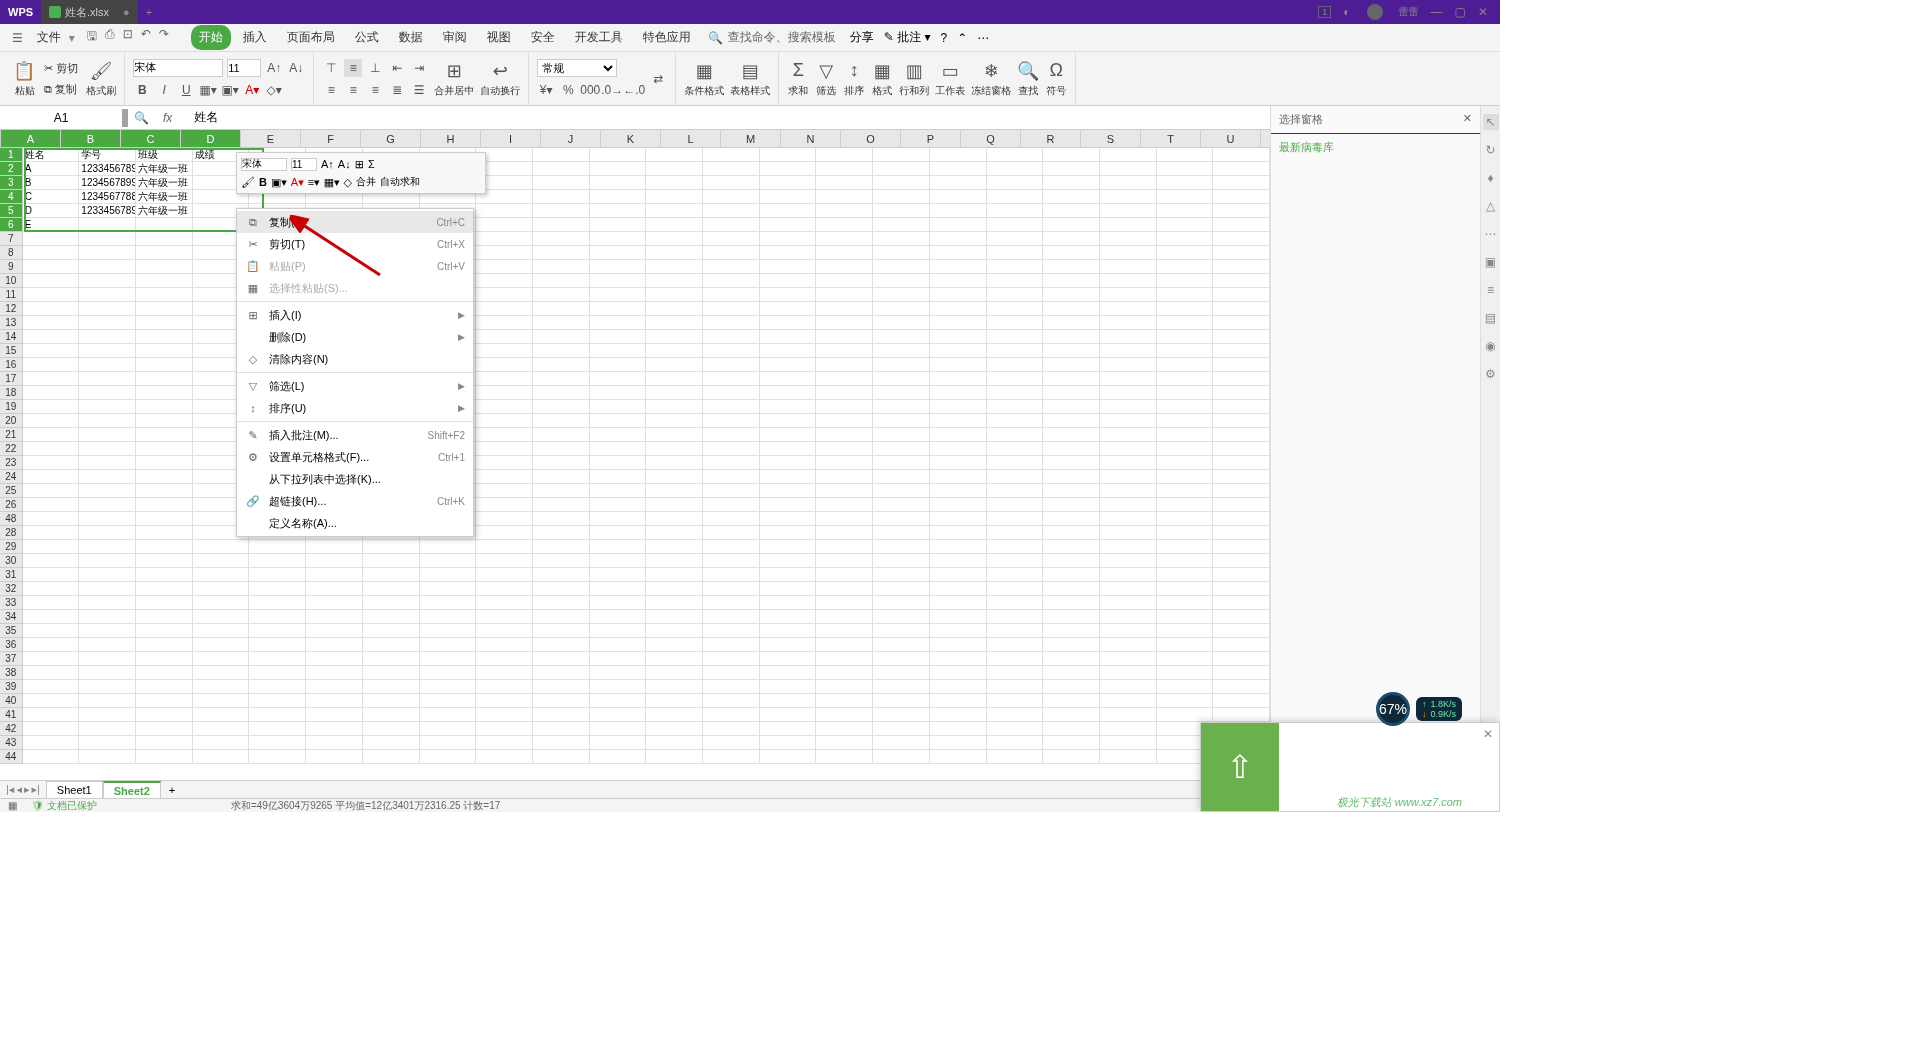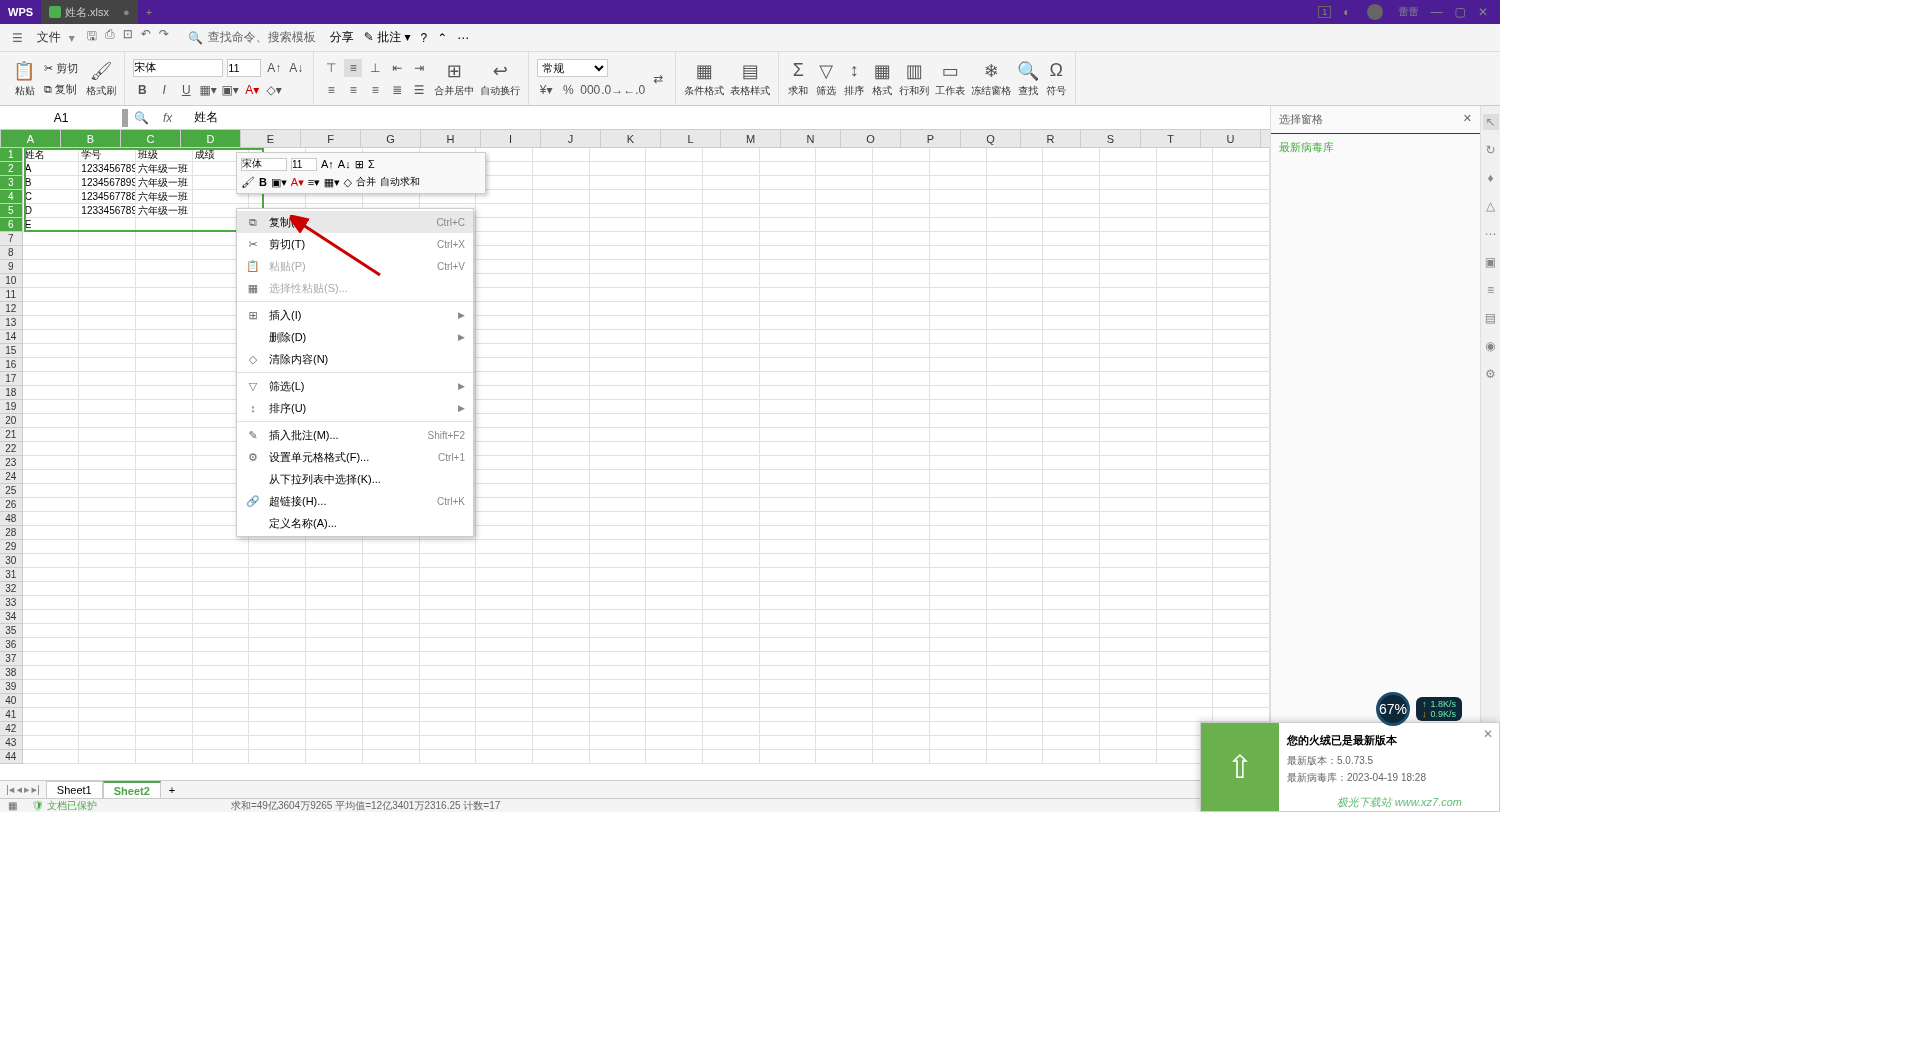--- a/index.html
+++ b/index.html
@@ -142,20 +142,32 @@
 <div class="menu-bar">
   <span class="hamburger">☰</span>
   <span class="file-menu">文件</span>
   <span style="color:#888">▾</span>
   <div class="qat">
     <span>🖫</span>
     <span>⎙</span>
     <span>⊡</span>
     <span>↶</span>
     <span>↷</span>
+  </div>
+  <div class="tabs">
+    <span class="tab-item active">开始</span>
+    <span class="tab-item">插入</span>
+    <span class="tab-item">页面布局</span>
+    <span class="tab-item">公式</span>
+    <span class="tab-item">数据</span>
+    <span class="tab-item">审阅</span>
+    <span class="tab-item">视图</span>
+    <span class="tab-item">安全</span>
+    <span class="tab-item">开发工具</span>
+    <span class="tab-item">特色应用</span>
   </div>
   <div class="search-section">
     <span>🔍</span>
     <span>查找命令、搜索模板</span>
   </div>
   <span class="spacer"></span>
   <div class="right-menu">
     <span>分享</span>
     <span>✎ <span>批注</span> ▾</span>
     <span>?</span>
@@ -225,21 +237,21 @@
         <span class="big-icon">⊞</span>
         <span class="label">合并居中</span>
       </div>
     <div class="big-btn">
         <span class="big-icon">↩</span>
         <span class="label">自动换行</span>
       </div>
   </div>
   <div class="group-h">
     <div class="col">
-      <select style="width:71px"><option>常规</option></select>
+      <select style="width:80px"><option>常规</option></select>
       <div class="btn-row">
         <span class="icon-btn">¥▾</span>
         <span class="icon-btn">%</span>
         <span class="icon-btn">000</span>
         <span class="icon-btn">.0→</span>
         <span class="icon-btn">←.0</span>
       </div>
     </div>
     <span class="icon-btn">⇄</span>
   </div>
@@ -1586,21 +1598,16 @@
       </div>
     <div class="line">
         <span style="color:#f59e0b">↓</span>
         <span>0.9K/s</span>
       </div>
   </div>
 </div>
 
 <div class="notification">
   <div class="notif-icon">⇧</div>
-  <div class="notif-body">
-    <div class="notif-title">您的火绒已是最新版本</div>
-    <div class="notif-line"><span>最新版本：</span><span>5.0.73.5</span></div>
-    <div class="notif-line"><span>最新病毒库：</span><span>2023-04-19 18:28</span></div>
-  </div>
   <span class="notif-close">✕</span>
 </div>
 
 <div class="watermark">极光下载站 www.xz7.com</div>
 
 </body></html>

